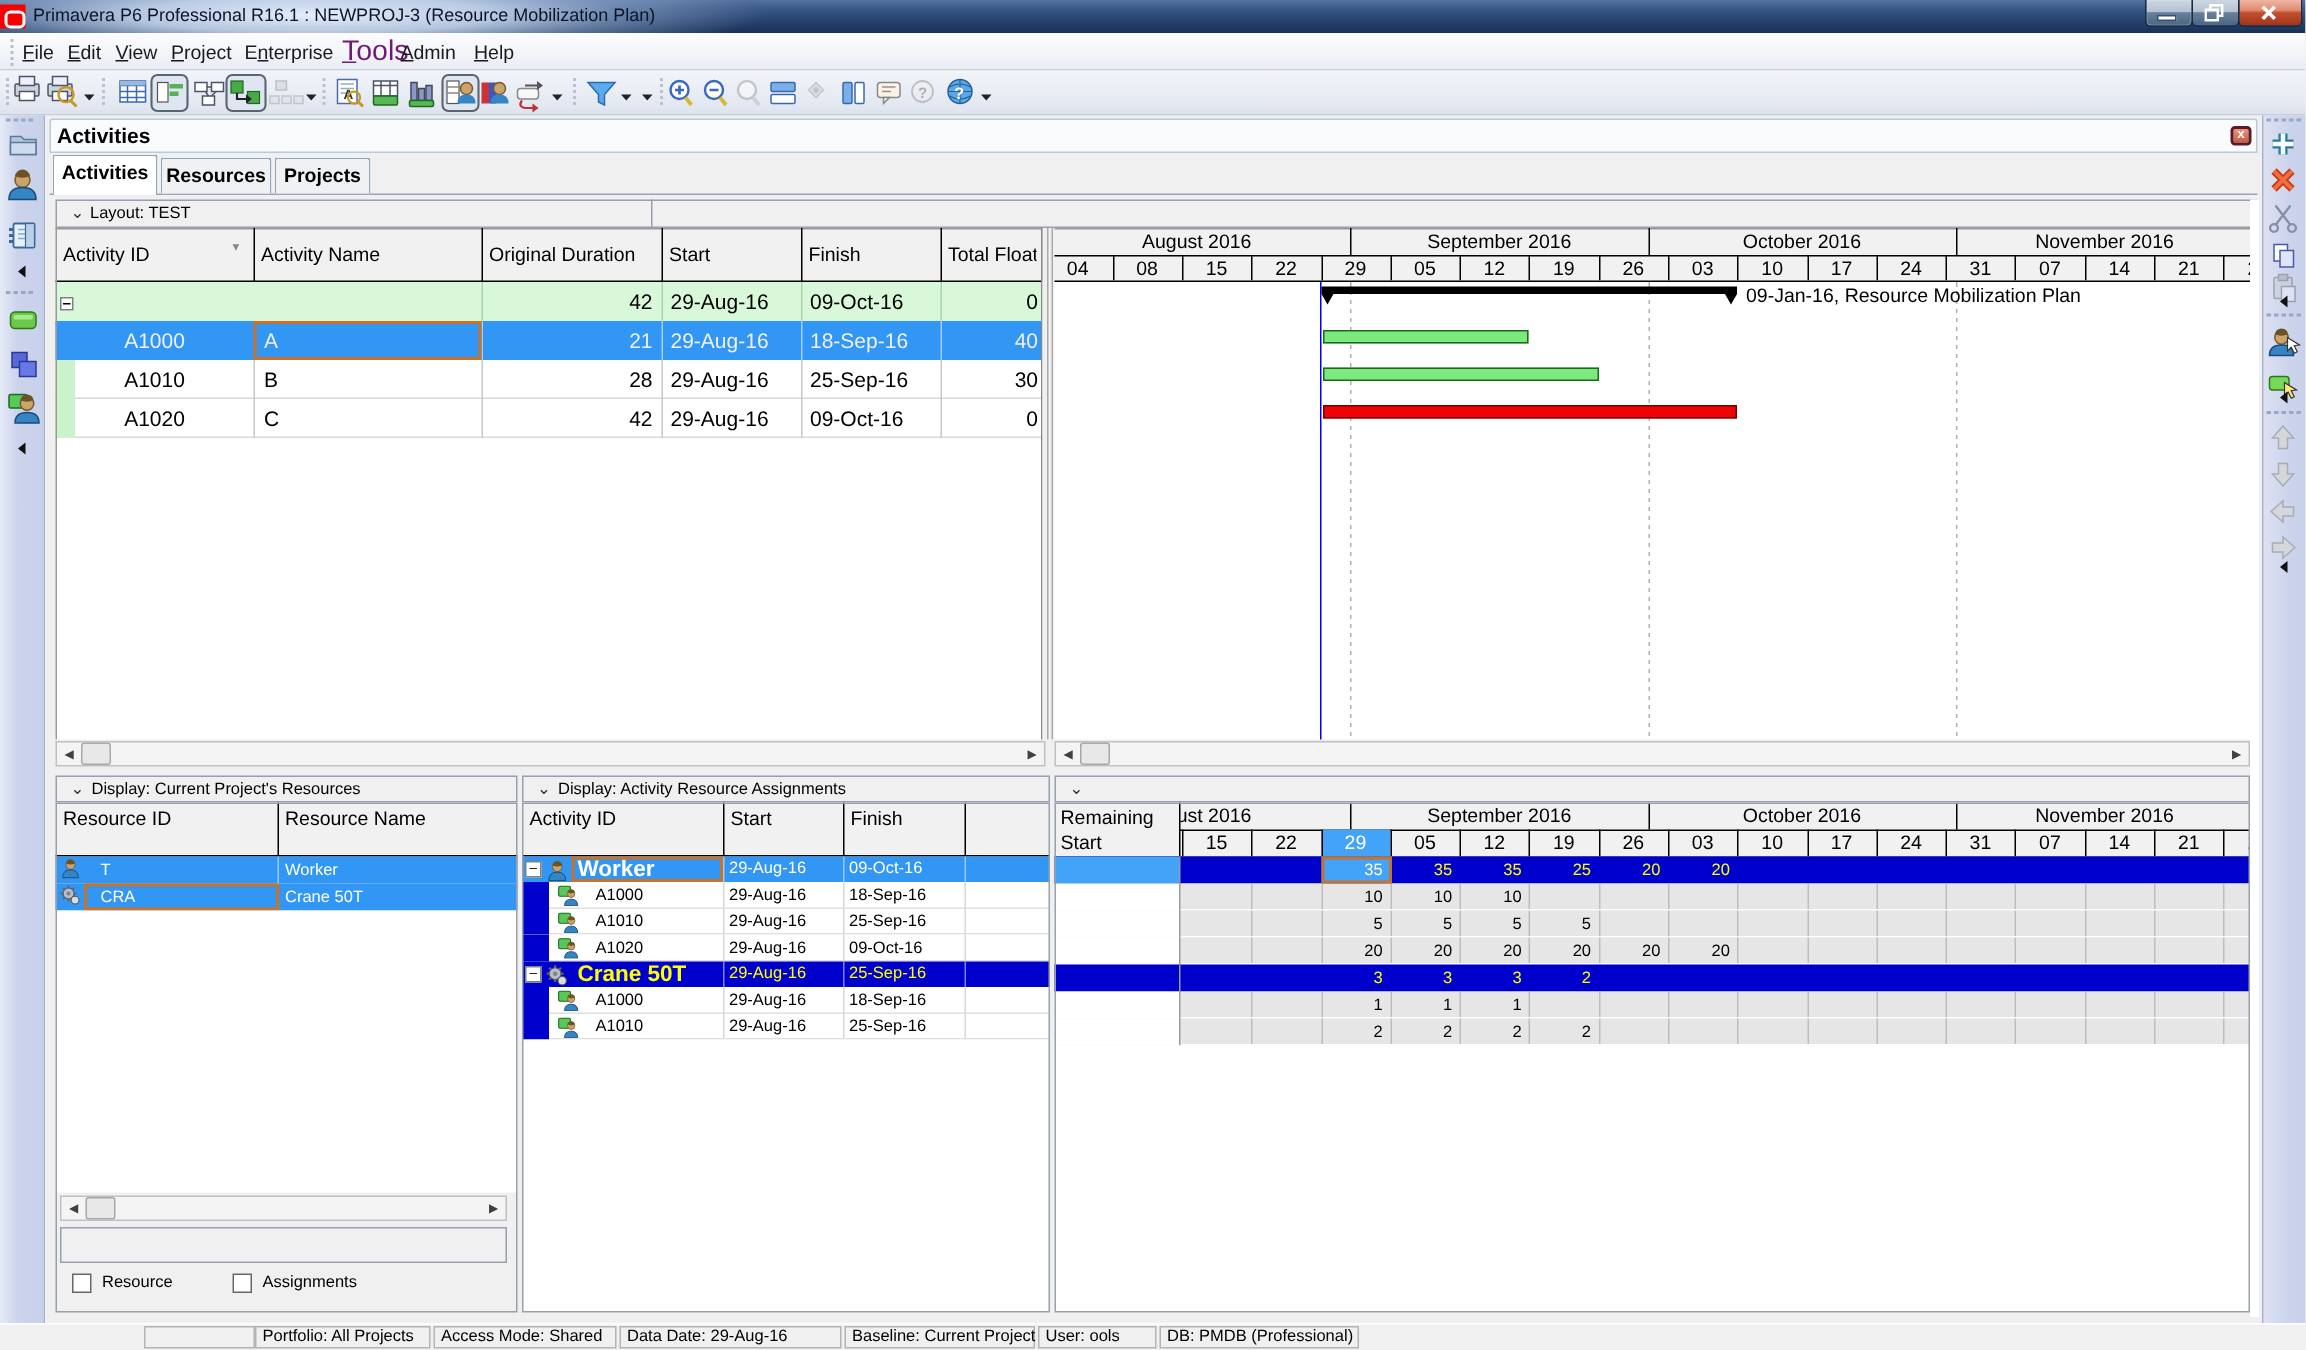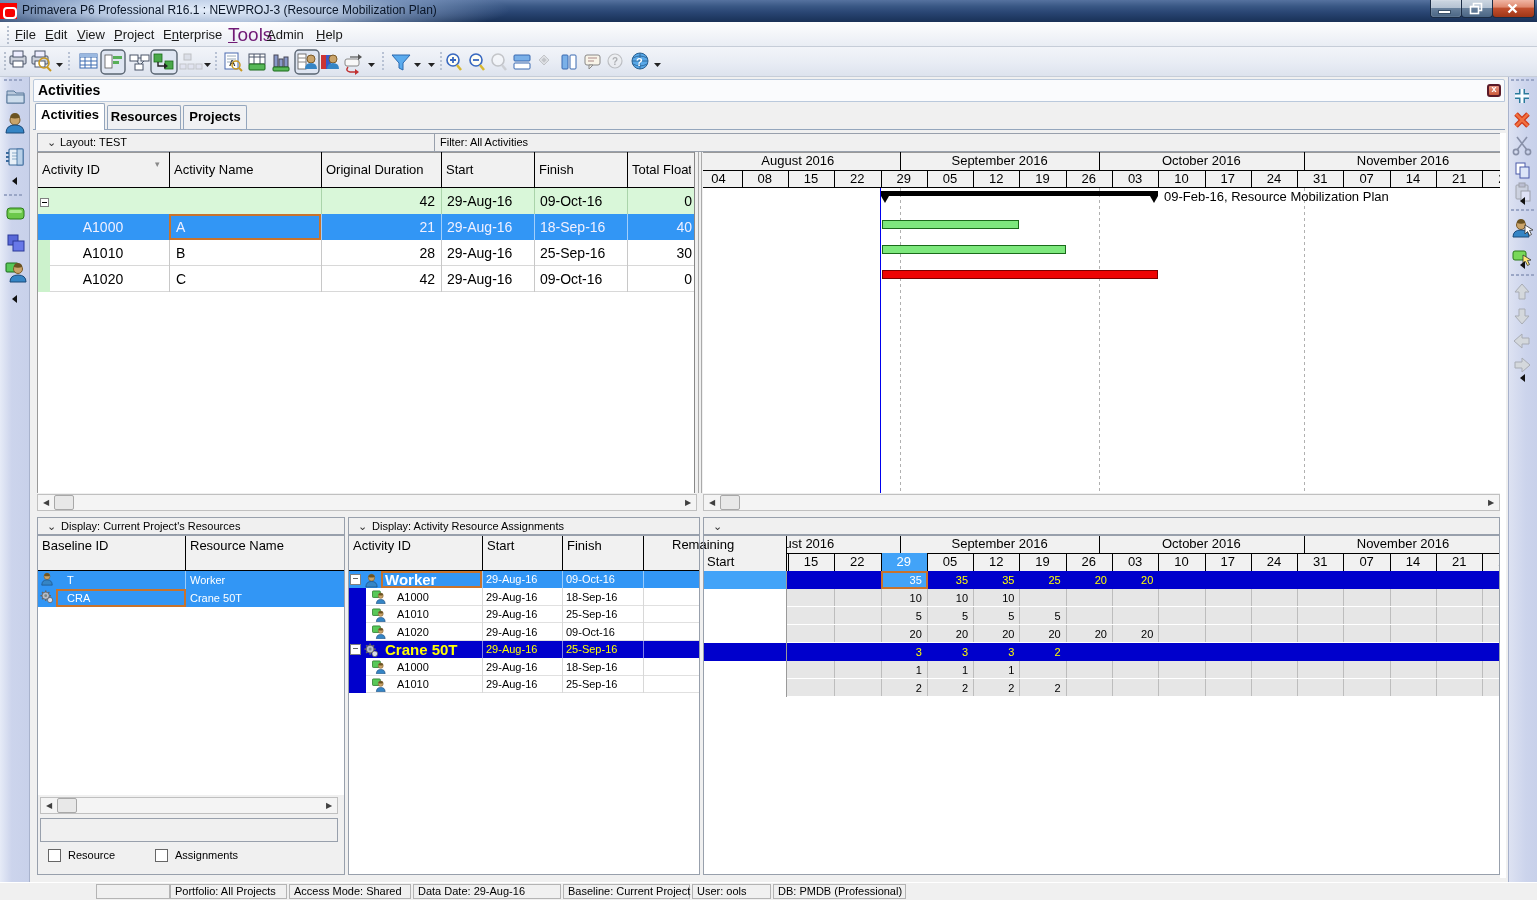--- a/index.html
+++ b/index.html
@@ -218,21 +218,20 @@
     <div style="position:absolute;left:107px;top:105px;width:74px;height:24px;background:#f0f1f3;border:1px solid #94a6bd;border-bottom:none;border-radius:2px 2px 0 0;box-sizing:border-box;"></div>
     <div style="position:absolute;left:107px;top:105px;width:74px;height:23px;line-height:23px;white-space:nowrap;font-size:13px;font-weight:bold;text-align:center;">Resources</div>
     <div style="position:absolute;left:183px;top:105px;width:64px;height:24px;background:#f0f1f3;border:1px solid #94a6bd;border-bottom:none;border-radius:2px 2px 0 0;box-sizing:border-box;"></div>
     <div style="position:absolute;left:183px;top:105px;width:64px;height:23px;line-height:23px;white-space:nowrap;font-size:13px;font-weight:bold;text-align:center;">Projects</div>
     <div style="position:absolute;left:35px;top:103px;width:70px;height:27px;background:#fff;border:1px solid #94a6bd;border-bottom:none;border-radius:2px 2px 0 0;box-sizing:border-box;"></div>
     <div style="position:absolute;left:35px;top:103px;width:70px;height:24px;line-height:24px;white-space:nowrap;font-size:13px;font-weight:bold;text-align:center;">Activities</div>
     <div style="position:absolute;left:37px;top:133px;width:1468px;height:19px;background:#f0f0f0;border:1px solid #98a0ac;box-sizing:border-box;"></div>
     <div style="position:absolute;left:434px;top:133px;width:1px;height:19px;background:#98a0ac;"></div>
     <div style="position:absolute;left:47px;top:133px;width:100px;height:19px;line-height:19px;white-space:nowrap;font-size:11px;color:#333;">⌄</div>
     <div style="position:absolute;left:60px;top:133px;width:200px;height:19px;line-height:19px;white-space:nowrap;font-size:11px;color:#000;">Layout: TEST</div>
-    <div style="position:absolute;left:440px;top:133px;width:300px;height:19px;line-height:19px;white-space:nowrap;font-size:11px;color:#000;">Filter: All Activities</div>
     <div style="position:absolute;left:1500px;top:133px;width:6px;height:745px;background:#fff;"></div>
     <div style="position:absolute;left:37px;top:152px;width:657px;height:36px;background:#f1f1f1;border-top:1px solid #999;box-sizing:border-box;"></div>
     <div style="position:absolute;left:37px;top:187px;width:657px;height:1px;background:#000;"></div>
     <div style="position:absolute;left:42px;top:152px;width:124px;height:35px;line-height:35px;white-space:nowrap;font-size:13px;color:#000;overflow:hidden;">Activity ID</div>
     <div style="position:absolute;left:169px;top:152px;width:1px;height:36px;background:#000;"></div>
     <div style="position:absolute;left:174px;top:152px;width:144px;height:35px;line-height:35px;white-space:nowrap;font-size:13px;color:#000;overflow:hidden;">Activity Name</div>
     <div style="position:absolute;left:321px;top:152px;width:1px;height:36px;background:#000;"></div>
     <div style="position:absolute;left:326px;top:152px;width:112px;height:35px;line-height:35px;white-space:nowrap;font-size:13px;color:#000;overflow:hidden;">Original Duration</div>
     <div style="position:absolute;left:441px;top:152px;width:1px;height:36px;background:#000;"></div>
     <div style="position:absolute;left:446px;top:152px;width:85px;height:35px;line-height:35px;white-space:nowrap;font-size:13px;color:#000;overflow:hidden;">Start</div>
@@ -341,38 +340,38 @@
       <div style="position:absolute;left:779.374px;top:18px;width:1px;height:17px;background:#000;"></div>
     </div>
     <div style="position:absolute;left:703px;top:188px;width:797px;height:305px;background:#fff;"></div>
     <div style="position:absolute;left:900.3px;top:188px;width:1px;height:305px;background:repeating-linear-gradient(180deg,#b0b0b0 0 3px,transparent 3px 6px);"></div>
     <div style="position:absolute;left:1098.8px;top:188px;width:1px;height:305px;background:repeating-linear-gradient(180deg,#b0b0b0 0 3px,transparent 3px 6px);"></div>
     <div style="position:absolute;left:1303.8px;top:188px;width:1px;height:305px;background:repeating-linear-gradient(180deg,#b0b0b0 0 3px,transparent 3px 6px);"></div>
     <div style="position:absolute;left:880px;top:188px;width:1px;height:305px;background:#0000ee;"></div>
     <div style="position:absolute;left:881px;top:191px;width:277px;height:5px;background:#000;"></div>
     <div style="position:absolute;left:881px;top:196px;width:0;height:0;border-left:4px solid transparent;border-right:4px solid transparent;border-top:7px solid #000;"></div>
     <div style="position:absolute;left:1150px;top:196px;width:0;height:0;border-left:4px solid transparent;border-right:4px solid transparent;border-top:7px solid #000;"></div>
-    <div style="position:absolute;left:1164px;top:189px;width:340px;height:15px;line-height:15px;white-space:nowrap;font-size:13px;color:#000;">09-Feb-16, Resource Mobilization Plan</div>
+    <div style="position:absolute;left:1164px;top:189px;width:340px;height:15px;line-height:15px;white-space:nowrap;font-size:13px;color:#000;">09-Jan-16, Resource Mobilization Plan</div>
     <div style="position:absolute;left:882px;top:220px;width:137px;height:9px;background:#7de87d;border:1px solid #1a6b1a;box-sizing:border-box;"></div>
     <div style="position:absolute;left:882px;top:245px;width:184px;height:9px;background:#7de87d;border:1px solid #1a6b1a;box-sizing:border-box;"></div>
     <div style="position:absolute;left:882px;top:270px;width:276px;height:9px;background:#ee0404;border:1px solid #7a0000;box-sizing:border-box;"></div>
     <div style="position:absolute;left:37px;top:494px;width:660px;height:17px;background:#f4f4f4;border:1px solid #c0c0c0;box-sizing:border-box;"></div>
     <div style="position:absolute;left:39px;top:495px;width:14px;height:15px;line-height:15px;white-space:nowrap;font-size:8px;text-align:center;color:#404040;">◀</div>
     <div style="position:absolute;left:681px;top:495px;width:14px;height:15px;line-height:15px;white-space:nowrap;font-size:8px;text-align:center;color:#404040;">▶</div>
     <div style="position:absolute;left:54px;top:495px;width:20px;height:15px;background:#e8e8e8;border:1px solid #a8a8a8;box-sizing:border-box;border-radius:2px;"></div>
     <div style="position:absolute;left:703px;top:494px;width:797px;height:17px;background:#f4f4f4;border:1px solid #c0c0c0;box-sizing:border-box;"></div>
     <div style="position:absolute;left:705px;top:495px;width:14px;height:15px;line-height:15px;white-space:nowrap;font-size:8px;text-align:center;color:#404040;">◀</div>
     <div style="position:absolute;left:1484px;top:495px;width:14px;height:15px;line-height:15px;white-space:nowrap;font-size:8px;text-align:center;color:#404040;">▶</div>
     <div style="position:absolute;left:720px;top:495px;width:20px;height:15px;background:#e8e8e8;border:1px solid #a8a8a8;box-sizing:border-box;border-radius:2px;"></div>
     <div style="position:absolute;left:37px;top:517px;width:308px;height:18px;background:#f0f0f0;border:1px solid #98a0ac;box-sizing:border-box;"></div>
     <div style="position:absolute;left:47px;top:517px;width:14px;height:18px;line-height:18px;white-space:nowrap;font-size:11px;color:#333;">⌄</div>
     <div style="position:absolute;left:61px;top:517px;width:282px;height:18px;line-height:18px;white-space:nowrap;font-size:11px;color:#000;">Display: Current Project's Resources</div>
     <div style="position:absolute;left:37px;top:535px;width:308px;height:36px;background:#f1f1f1;"></div>
     <div style="position:absolute;left:37px;top:570px;width:308px;height:1px;background:#000;"></div>
-    <div style="position:absolute;left:42px;top:538px;width:140px;height:16px;line-height:16px;white-space:nowrap;font-size:13px;">Baseline ID</div>
+    <div style="position:absolute;left:42px;top:538px;width:140px;height:16px;line-height:16px;white-space:nowrap;font-size:13px;">Resource ID</div>
     <div style="position:absolute;left:190px;top:538px;width:150px;height:16px;line-height:16px;white-space:nowrap;font-size:13px;">Resource Name</div>
     <div style="position:absolute;left:185px;top:535px;width:1px;height:36px;background:#000;"></div>
     <div style="position:absolute;left:37px;top:571px;width:308px;height:18px;background:#3296f5;"></div>
     <div style="position:absolute;left:37px;top:589px;width:308px;height:18px;background:#3296f5;"></div>
     <svg style="position:absolute;left:40px;top:572px" width="14" height="14" viewBox="0 0 16 16">
 <ellipse cx="8" cy="5" rx="3.4" ry="3.6" fill="#caa46a" stroke="#7a5a28" stroke-width="0.7"></ellipse>
 <path d="M8 1.2 a3.5 3.5 0 0 1 3.4 3 a9 9 0 0 1 -6.8 0 a3.5 3.5 0 0 1 3.4 -3z" fill="#6b5322"></path>
 <path d="M2 15 q0 -6 6 -6 q6 0 6 6z" fill="#3585c5" stroke="#1a4a7a" stroke-width="0.7"></path>
 </svg>
     <svg style="position:absolute;left:40px;top:590px" width="14" height="14" viewBox="0 0 16 16">
@@ -571,21 +570,21 @@
       <div style="position:absolute;left:510.182px;top:18px;width:1px;height:18px;background:#000;"></div>
       <div style="position:absolute;left:556.48px;top:18px;width:46.298px;height:18px;line-height:18px;text-align:center;font-size:13px;color:#000;">07</div>
       <div style="position:absolute;left:556.48px;top:18px;width:1px;height:18px;background:#000;"></div>
       <div style="position:absolute;left:602.778px;top:18px;width:46.298px;height:18px;line-height:18px;text-align:center;font-size:13px;color:#000;">14</div>
       <div style="position:absolute;left:602.778px;top:18px;width:1px;height:18px;background:#000;"></div>
       <div style="position:absolute;left:649.076px;top:18px;width:46.298px;height:18px;line-height:18px;text-align:center;font-size:13px;color:#000;">21</div>
       <div style="position:absolute;left:649.076px;top:18px;width:1px;height:18px;background:#000;"></div>
       <div style="position:absolute;left:695.374px;top:18px;width:46.298px;height:18px;line-height:18px;text-align:center;font-size:13px;color:#000;">28</div>
       <div style="position:absolute;left:695.374px;top:18px;width:1px;height:18px;background:#000;"></div>
     </div>
-    <div style="position:absolute;left:672px;top:536px;width:80px;height:17px;line-height:17px;white-space:nowrap;font-size:13px;">Remaining</div>
+    <div style="position:absolute;left:707px;top:536px;width:80px;height:17px;line-height:17px;white-space:nowrap;font-size:13px;">Remaining</div>
     <div style="position:absolute;left:707px;top:553px;width:80px;height:17px;line-height:17px;white-space:nowrap;font-size:13px;">Start</div>
     <div style="position:absolute;left:786px;top:535px;width:1px;height:36px;background:#000;"></div>
     <div style="position:absolute;left:703px;top:571px;width:797px;height:18px;background:#0000cc;"></div>
     <div style="position:absolute;left:703px;top:571px;width:83px;height:18px;background:#42a3f8;"></div>
     <div style="position:absolute;left:880.5px;top:571px;width:41.298px;height:18px;line-height:18px;white-space:nowrap;font-size:11px;text-align:right;color:#ffff00;">35</div>
     <div style="position:absolute;left:926.798px;top:571px;width:41.298px;height:18px;line-height:18px;white-space:nowrap;font-size:11px;text-align:right;color:#ffff00;">35</div>
     <div style="position:absolute;left:973.096px;top:571px;width:41.298px;height:18px;line-height:18px;white-space:nowrap;font-size:11px;text-align:right;color:#ffff00;">35</div>
     <div style="position:absolute;left:1019.394px;top:571px;width:41.298px;height:18px;line-height:18px;white-space:nowrap;font-size:11px;text-align:right;color:#ffff00;">25</div>
     <div style="position:absolute;left:1065.692px;top:571px;width:41.298px;height:18px;line-height:18px;white-space:nowrap;font-size:11px;text-align:right;color:#ffff00;">20</div>
     <div style="position:absolute;left:1111.99px;top:571px;width:41.298px;height:18px;line-height:18px;white-space:nowrap;font-size:11px;text-align:right;color:#ffff00;">20</div>

